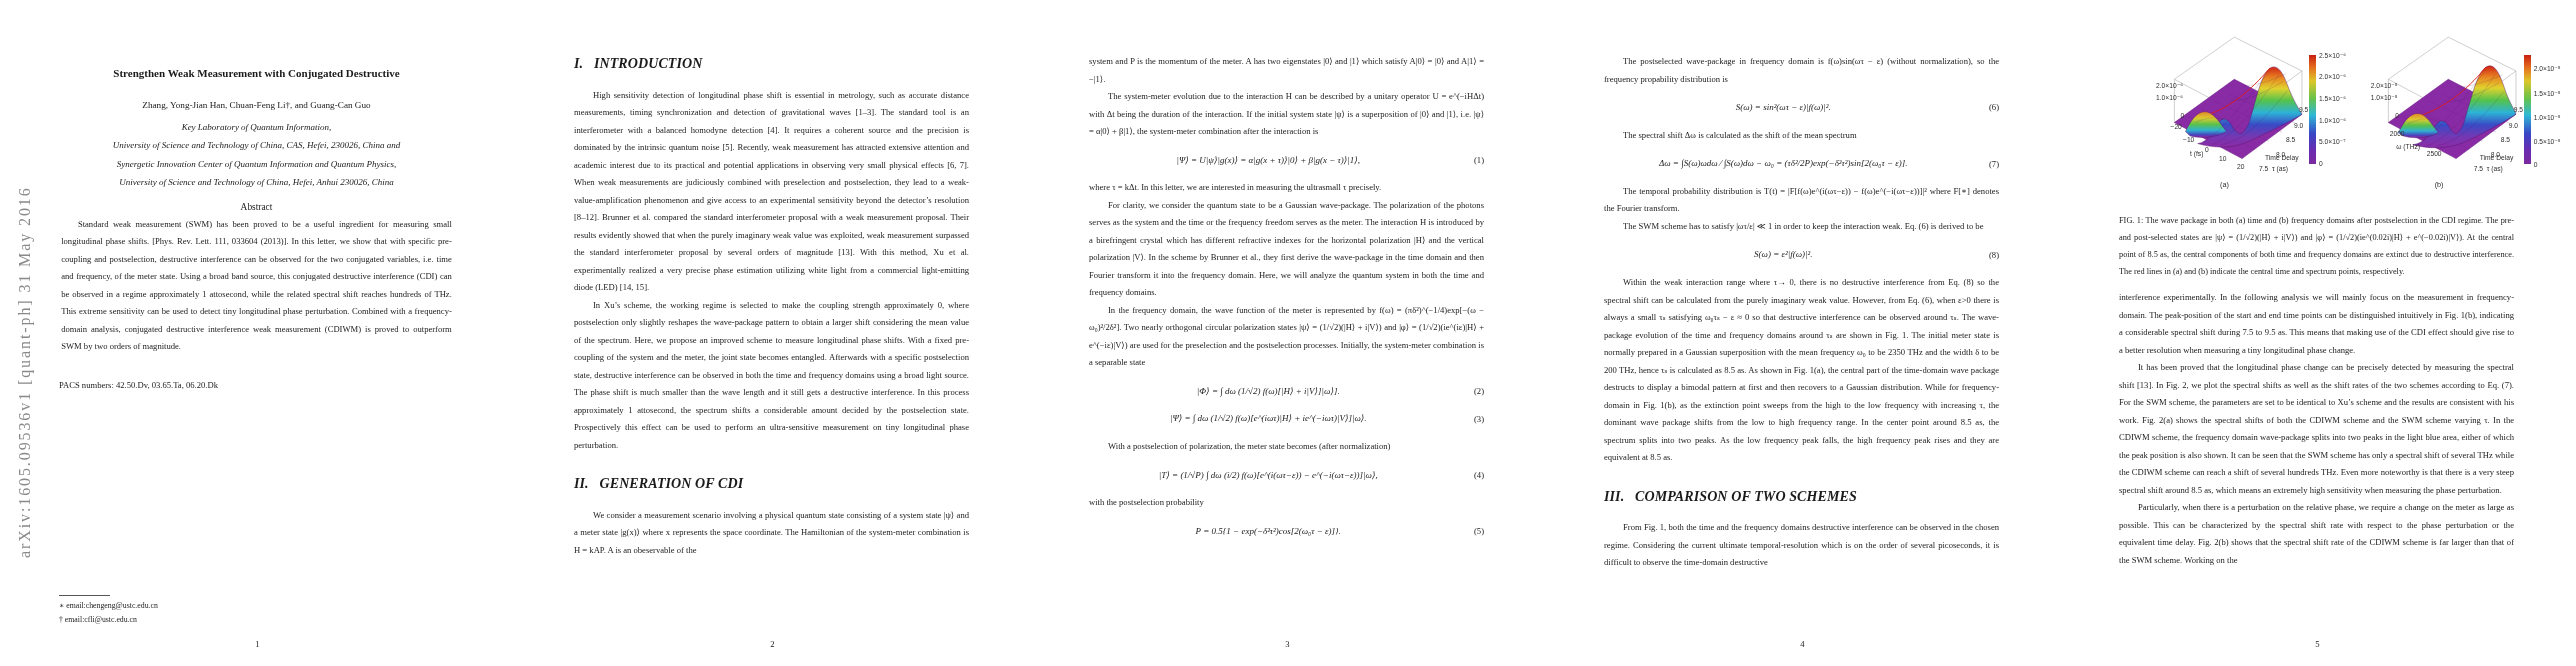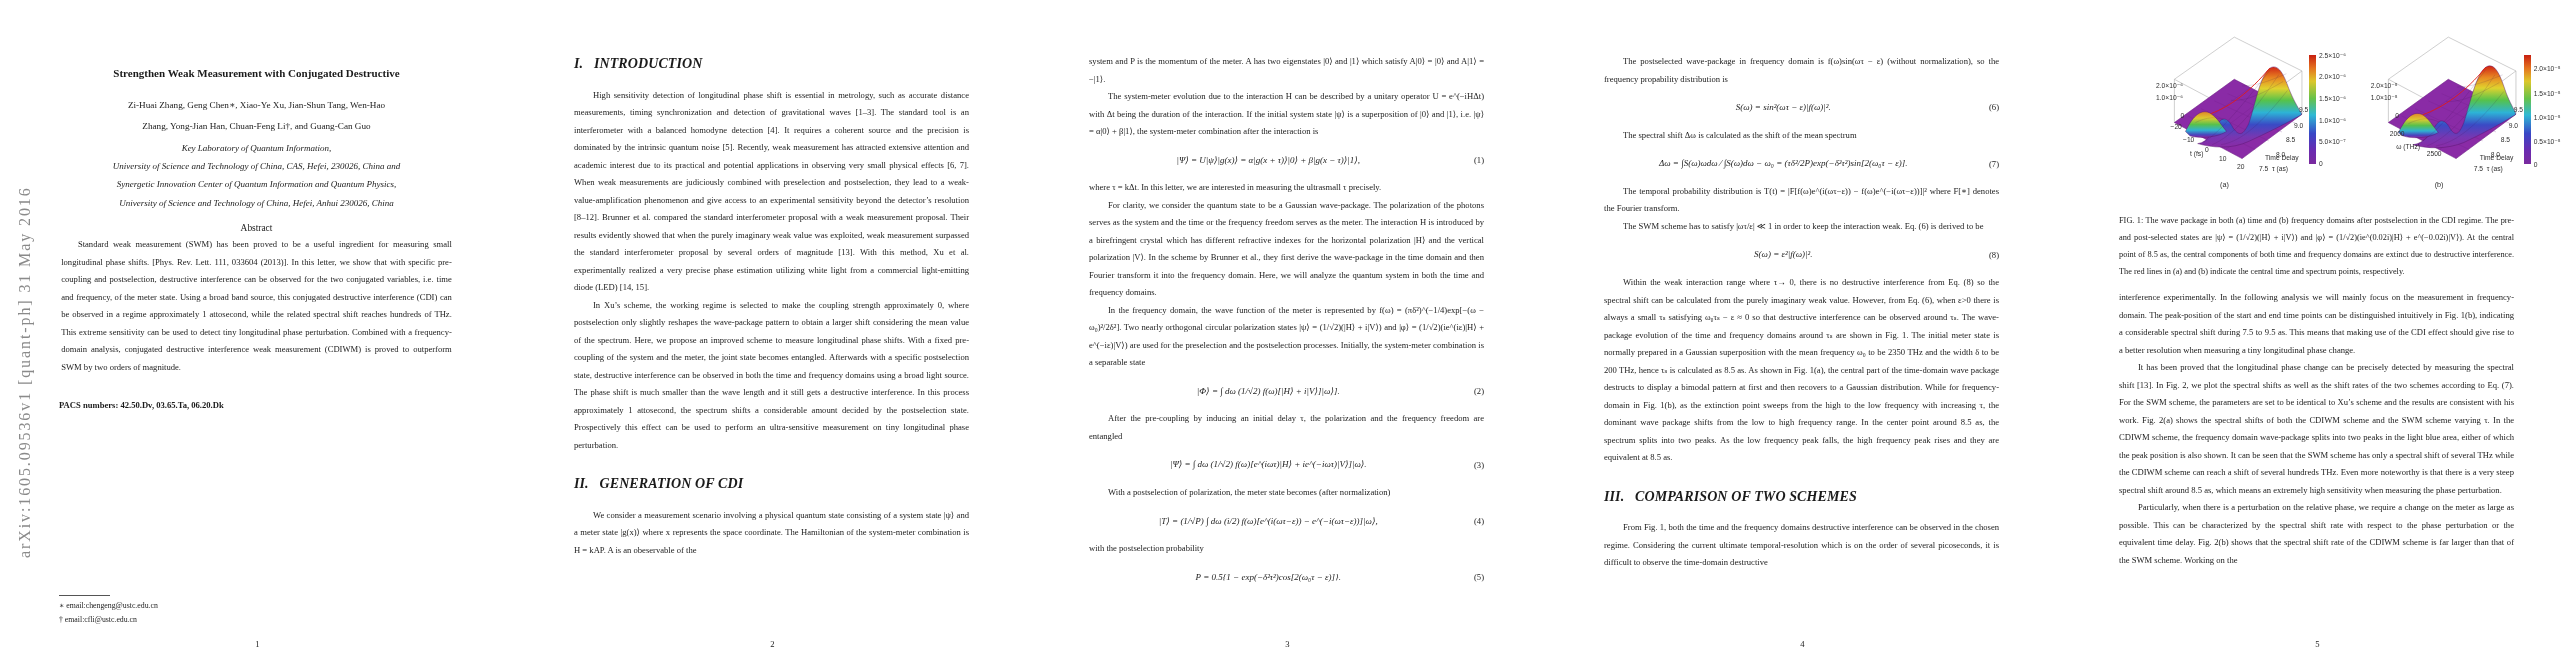--- a/index.html
+++ b/index.html
@@ -20,21 +20,21 @@
   
   .eq-row{display:flex;align-items:center;margin:11px 0;gap:12px;}
   .eq-body{flex:1;text-align:center;font-style:italic;font-size:9px;line-height:16.7px;}
   .eq-num{width:24.5px;text-align:right;font-style:normal;font-size:8.6px;}
   
   .title{font-size:11px;font-weight:bold;text-align:center;line-height:25.6px;margin-top:7.8px;}
   .authors{font-size:9.2px;text-align:center;line-height:20.6px;margin-top:9px;}
   .affil{font-size:9px;font-style:italic;text-align:center;line-height:18.3px;margin-top:2.2px;}
   .abs-head{font-size:9.4px;text-align:center;margin:11px 0 3.3px 0;}
   .abstract{font-size:8.6px;line-height:17.5px;text-align:justify;text-indent:16.7px;margin:0 2.2px;}
-  .pacs{font-size:8.6px;margin-top:21px;text-indent:0;font-weight:bold;}
+  .pacs{font-size:8.6px;margin-top:21px;text-indent:0;}
   .footnotes{position:absolute;left:59px;bottom:40px;font-size:7.8px;line-height:14px;}
   .fnrule{width:51px;border-top:0.6px solid #555;margin-bottom:3.3px;}
   .watermark{
     position:absolute;left:15.6px;top:558px;transform-origin:0 0;transform:rotate(-90deg);
     white-space:nowrap;color:#8a8a8a;font-size:16px;letter-spacing:1.9px;
     font-family:"Liberation Serif","DejaVu Serif",serif;
   }
   
   .fig-row{display:flex;margin:12.2px 0 2.2px 37px;}
   .panel{position:relative;width:198px;height:168px;flex:none;}
@@ -55,21 +55,20 @@
 
 <div class="sheet">
 
   <div class="page">
     <div class="watermark">arXiv:1605.09536v1  [quant-ph]  31 May 2016</div>
     <div class="content">
       <div class="title">
         <div>Strengthen Weak Measurement with Conjugated Destructive</div>
       </div>
       <div class="authors">
-        <div>Zi-Huai Zhang, Geng Chen∗, Xiao-Ye Xu, Jian-Shun Tang, Wen-Hao</div>
         <div>Zhang, Yong-Jian Han, Chuan-Feng Li†, and Guang-Can Guo</div>
       </div>
       <div class="affil">
         <div>Key Laboratory of Quantum Information,</div>
         <div>University of Science and Technology of China, CAS, Hefei, 230026, China and</div>
         <div>Synergetic Innovation Center of Quantum Information and Quantum Physics,</div>
         <div>University of Science and Technology of China, Hefei, Anhui 230026, China</div>
       </div>
       <div class="abs-head">Abstract</div>
       <p class="abstract">Standard weak measurement (SWM) has been proved to be a useful ingredient for measuring small longitudinal phase shifts. [Phys. Rev. Lett. 111, 033604 (2013)]. In this letter, we show that with specific pre-coupling and postselection, destructive interference can be observed for the two conjugated variables, i.e. time and frequency, of the meter state. Using a broad band source, this conjugated destructive interference (CDI) can be observed in a regime approximately 1 attosecond, while the related spectral shift reaches hundreds of THz. This extreme sensitivity can be used to detect tiny longitudinal phase perturbation. Combined with a frequency-domain analysis, conjugated destructive interference weak measurement (CDIWM) is proved to outperform SWM by two orders of magnitude.</p>
@@ -102,21 +101,20 @@
         <span class="eq-body">|Ψ⟩ = U|ψ⟩|g(x)⟩ = α|g(x + τ)⟩|0⟩ + β|g(x − τ)⟩|1⟩,</span>
         <span class="eq-num">(1)</span>
       </div>
       <p class="body-par noindent">where τ = kΔt. In this letter, we are interested in measuring the ultrasmall τ precisely.</p>
       <p class="body-par">For clarity, we consider the quantum state to be a Gaussian wave-package. The polarization of the photons serves as the system and the time or the frequency freedom serves as the meter. The interaction H is introduced by a birefringent crystal which has different refractive indexes for the horizontal polarization |H⟩ and the vertical polarization |V⟩. In the scheme by Brunner et al., they first derive the wave-package in the time domain and then Fourier transform it into the frequency domain. Here, we will analyze the quantum system in both the time and frequency domains.</p>
       <p class="body-par">In the frequency domain, the wave function of the meter is represented by f(ω) = (πδ²)^(−1/4)exp[−(ω − ω₀)²/2δ²]. Two nearly orthogonal circular polarization states |ψ⟩ = (1/√2)(|H⟩ + i|V⟩) and |φ⟩ = (1/√2)(ie^(iε)|H⟩ + e^(−iε)|V⟩) are used for the preselection and the postselection processes. Initially, the system-meter combination is a separable state</p>
       <div class="eq-row">
         <span class="eq-body">|Φ⟩ = ∫ dω (1/√2) f(ω)[|H⟩ + i|V⟩]|ω⟩].</span>
         <span class="eq-num">(2)</span>
       </div>
-      <p class="body-par">After the pre-coupling by inducing an initial delay τ, the polarization and the frequency freedom are entangled</p>
       <div class="eq-row">
         <span class="eq-body">|Ψ⟩ = ∫ dω (1/√2) f(ω)[e^(iωτ)|H⟩ + ie^(−iωτ)|V⟩]|ω⟩.</span>
         <span class="eq-num">(3)</span>
       </div>
       <p class="body-par">With a postselection of polarization, the meter state becomes (after normalization)</p>
       <div class="eq-row">
         <span class="eq-body">|T⟩ = (1/√P) ∫ dω (i/2) f(ω)[e^(i(ωτ−ε)) − e^(−i(ωτ−ε))]|ω⟩,</span>
         <span class="eq-num">(4)</span>
       </div>
       <p class="body-par noindent">with the postselection probability</p>

